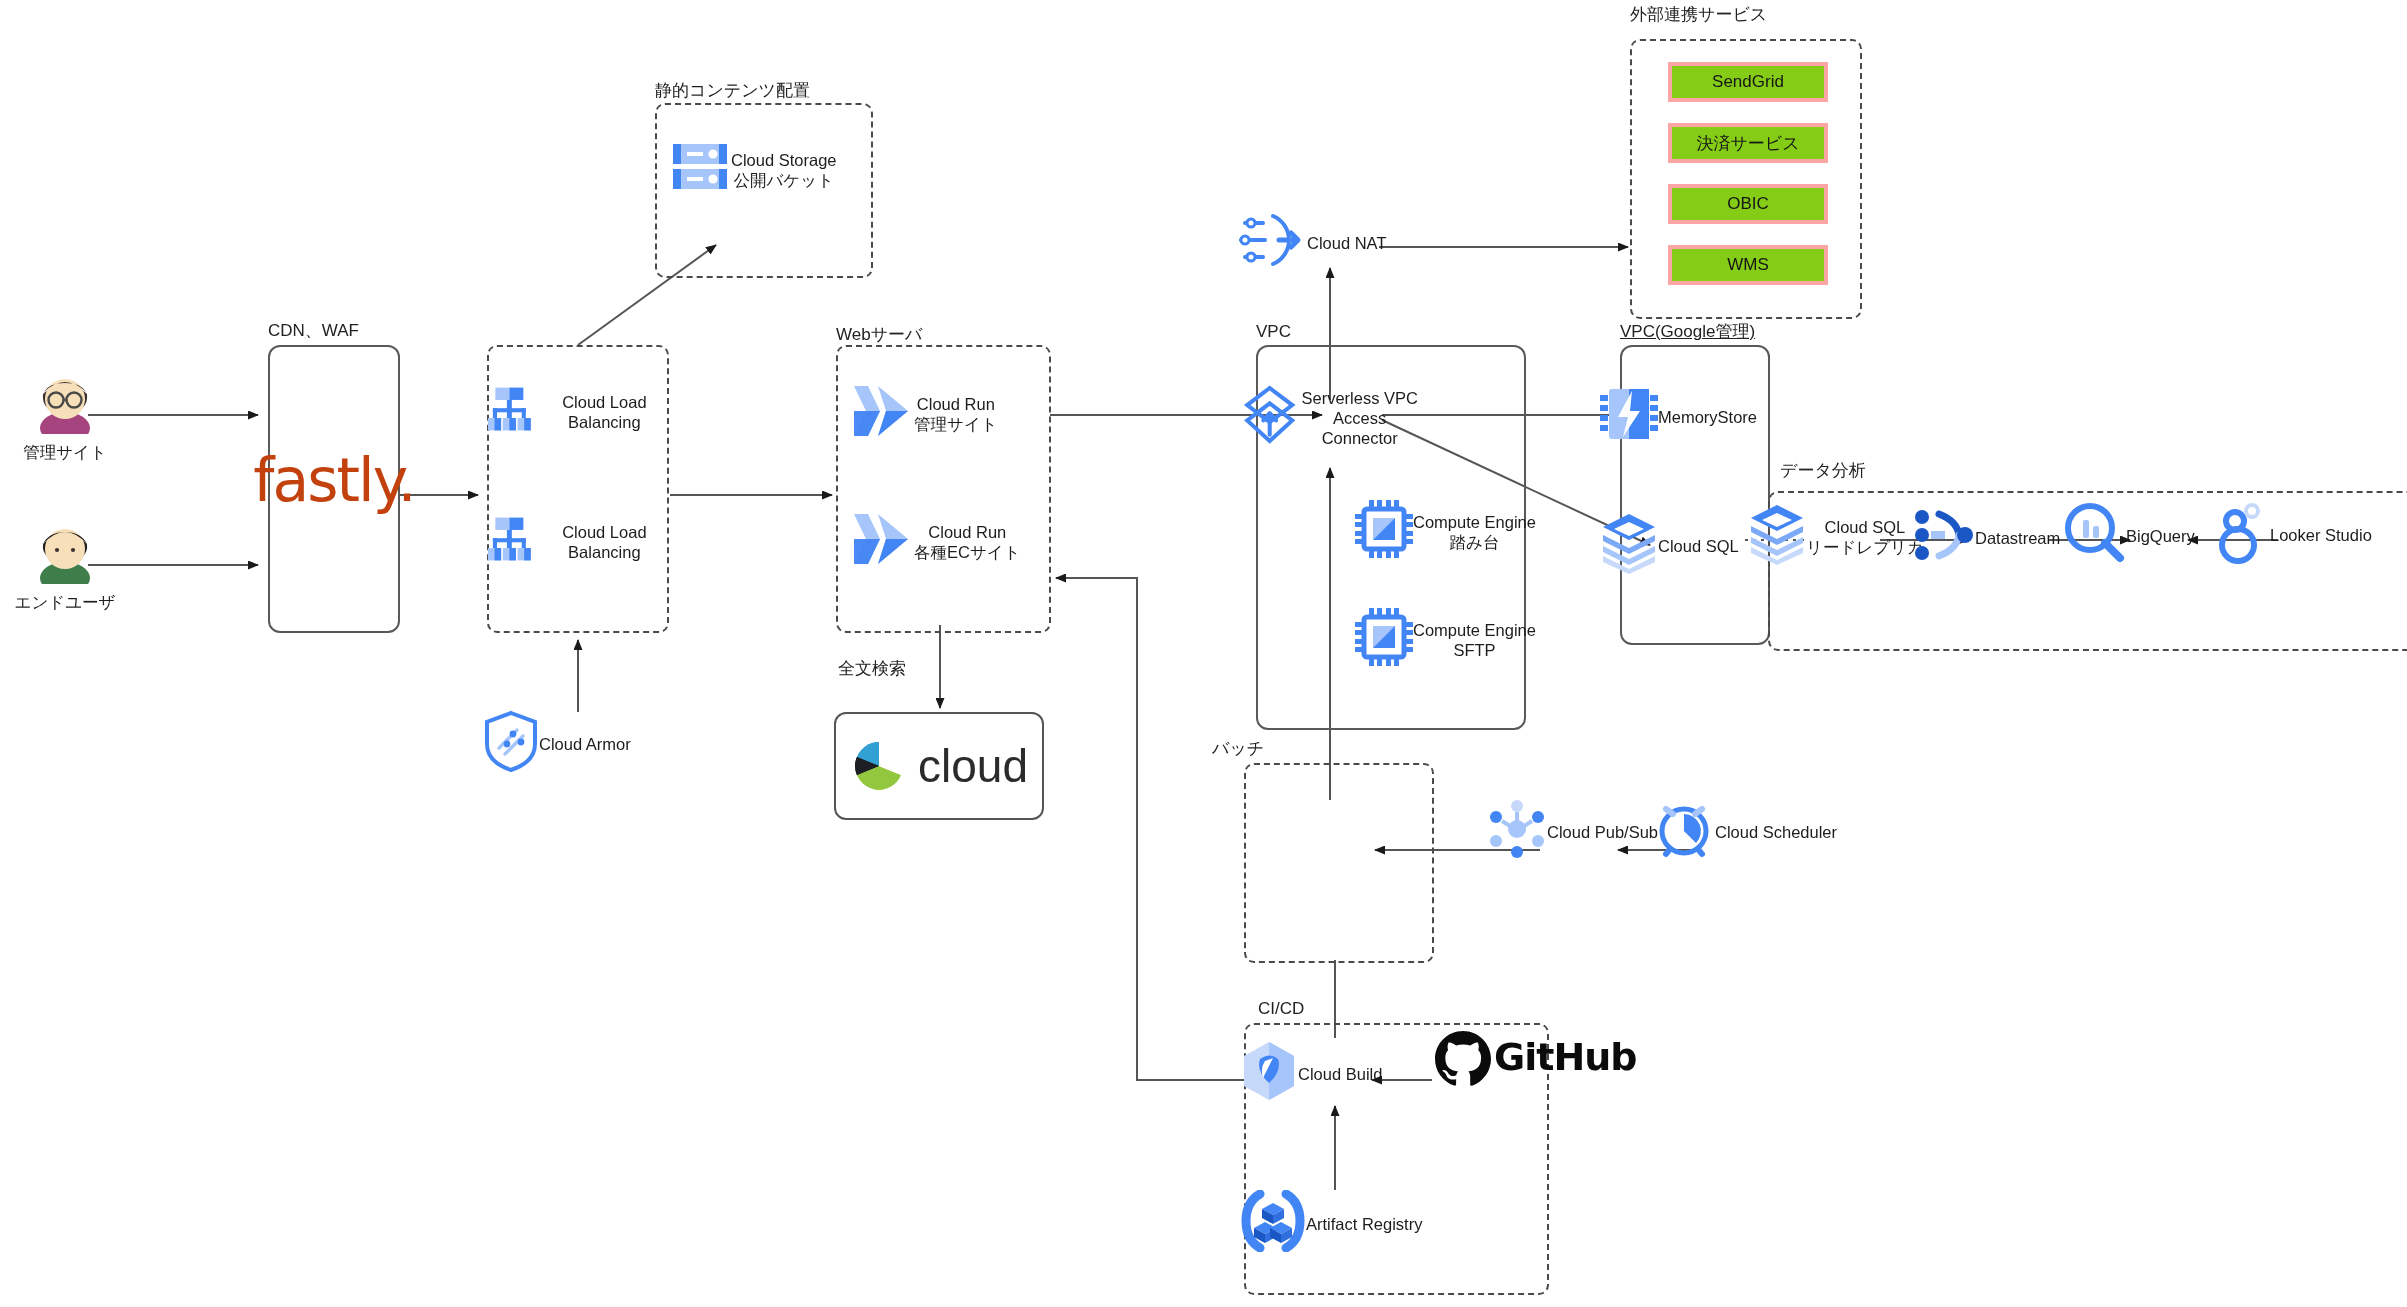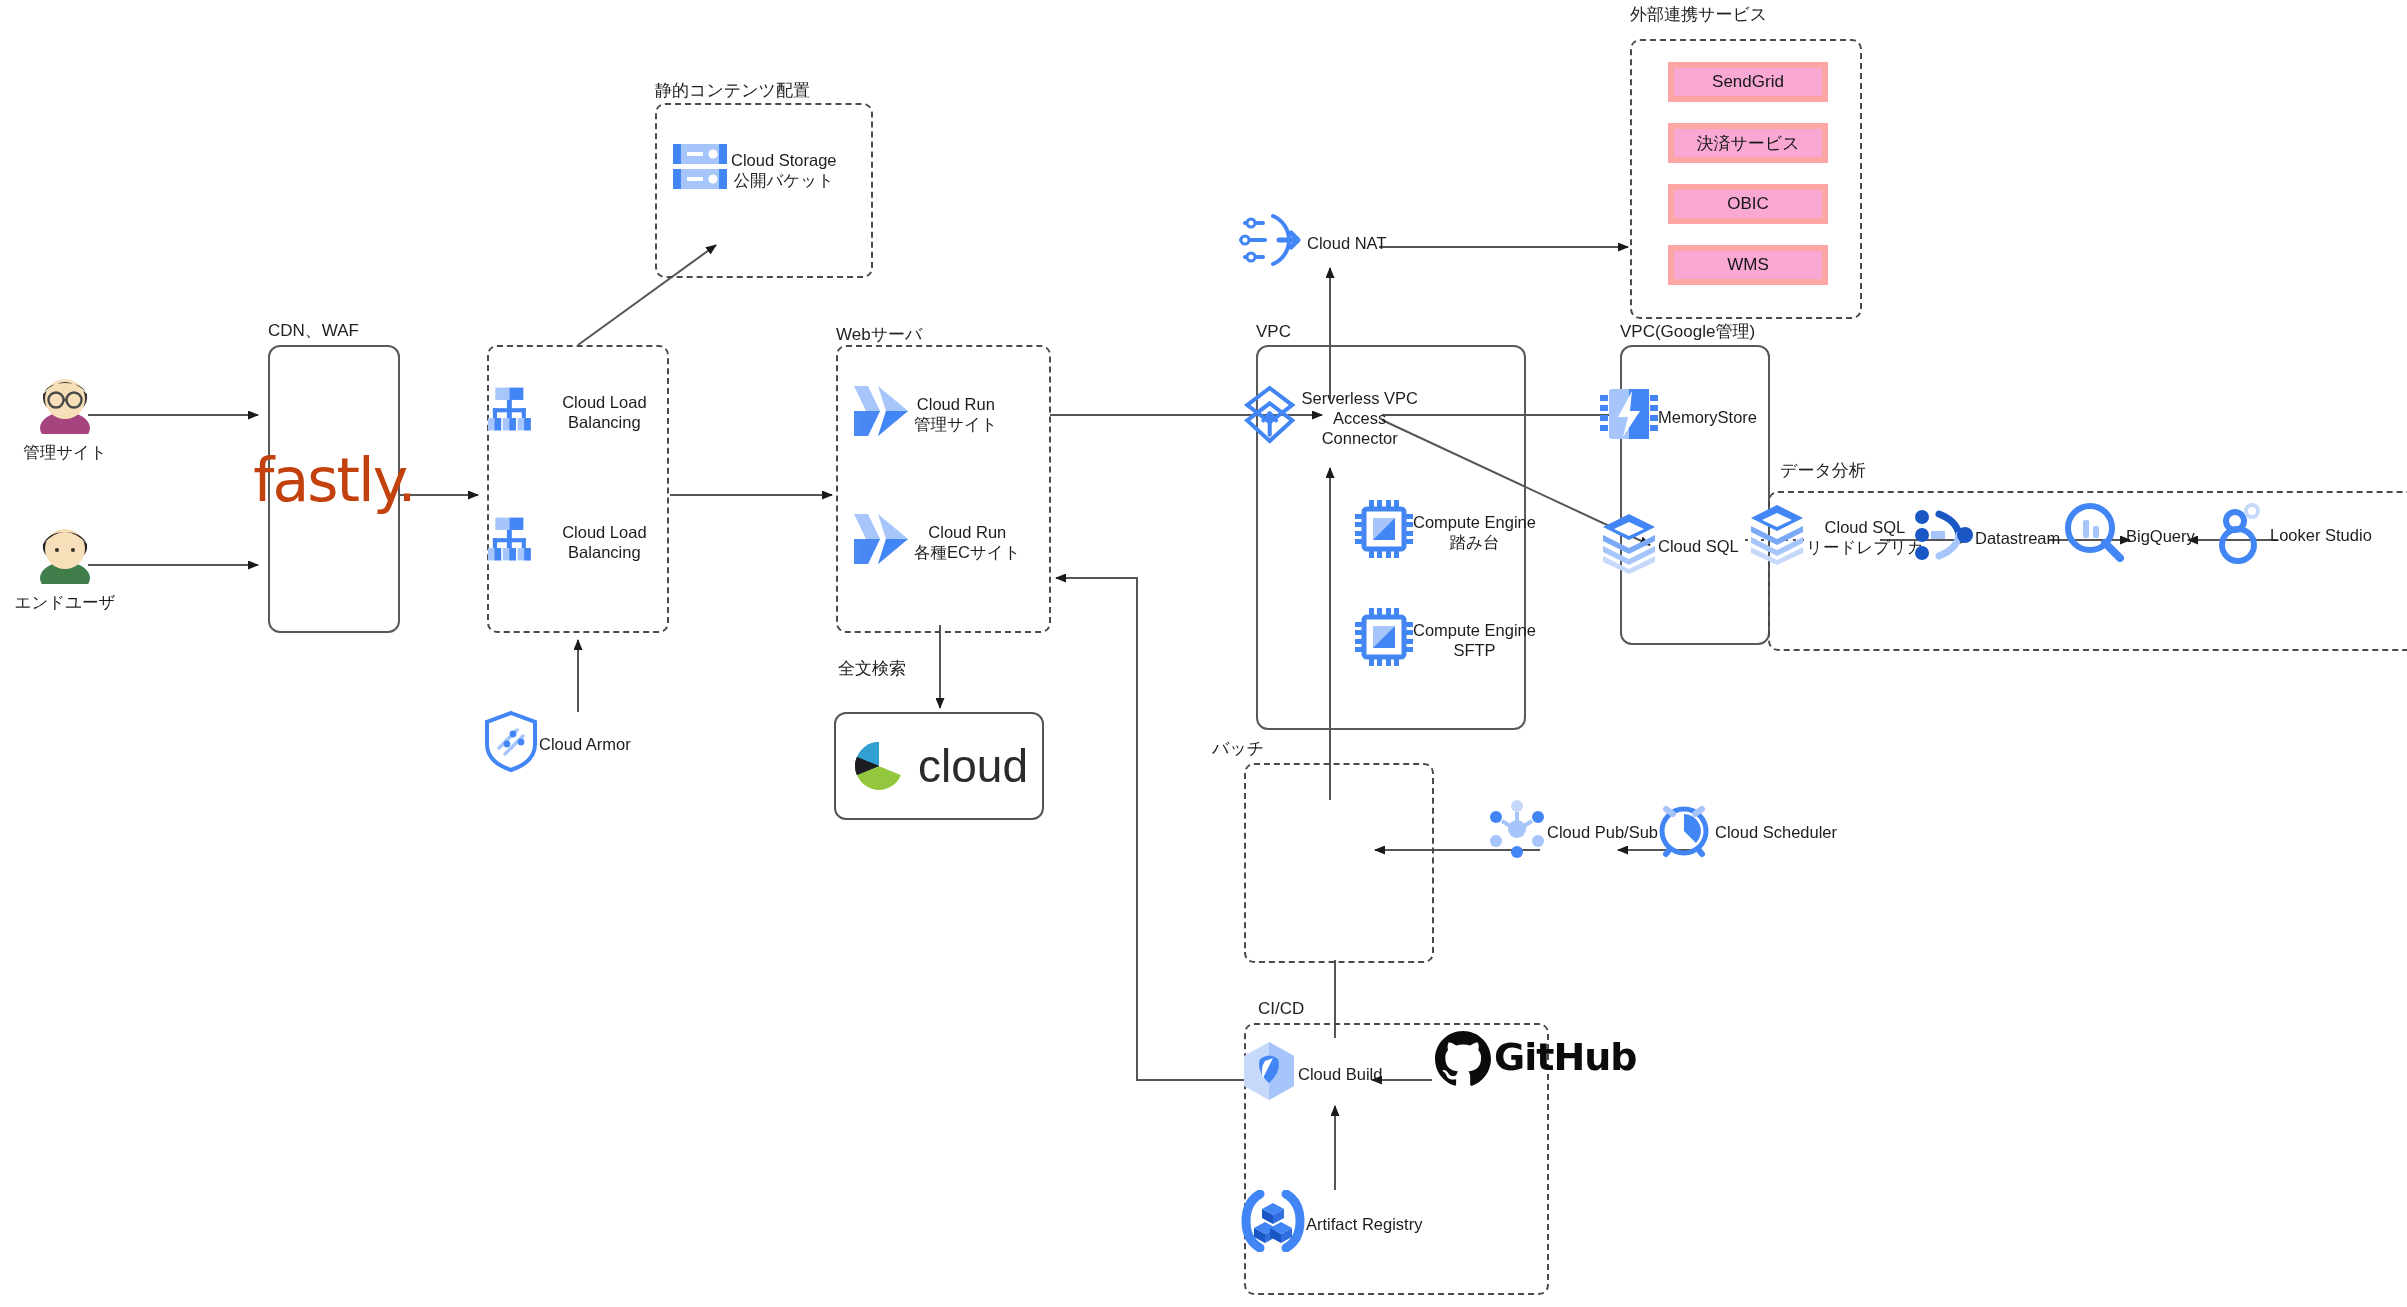--- a/index.html
+++ b/index.html
@@ -9,21 +9,21 @@
 
   .grp{position:absolute;box-sizing:border-box;}
   .grp.dashed{border:2px dashed #4a4a4a;border-radius:10px;background:transparent;}
   .grp.solid{border:2px solid #595959;border-radius:12px;background:transparent;}
   .grp-label{position:absolute;font-size:17px;color:#222;white-space:nowrap;line-height:1;}
 
   .node{position:absolute;display:flex;flex-direction:row;align-items:center;justify-content:flex-start;width:190px;text-align:center;}
   .node .ico{display:block;}
   .node .cap{margin-top:6px;font-size:16.5px;line-height:1.22;color:#1d1d1d;white-space:pre-line;}
 
-  .extbox{position:absolute;box-sizing:border-box;border:6px solid #fca5a5;background:#f9a8d4;display:flex;align-items:center;justify-content:center;font-size:17px;color:#161616;}
+  .extbox{position:absolute;box-sizing:border-box;border:4px solid #fca5a5;background:#84cc16;display:flex;align-items:center;justify-content:center;font-size:17px;color:#161616;}
 
   .plainbox{position:absolute;box-sizing:border-box;border:2px solid #555;border-radius:12px;background:#fff;display:flex;align-items:center;justify-content:center;}
 
   .fastly-logo{font-family:"DejaVu Sans",sans-serif;font-weight:normal;font-size:60px;color:#c2410c;letter-spacing:-2px;line-height:1;}
   .gh-wrap{position:absolute;display:flex;flex-direction:row;align-items:center;}
   .gh-text{font-family:"DejaVu Sans",sans-serif;font-weight:bold;font-size:38px;color:#0b0b0b;letter-spacing:-1px;margin-top:-4px;}
   .ec-wrap{display:flex;align-items:center;gap:10px;}
   .ec-text{font-size:46px;color:#2b2b2b;font-family:"Liberation Sans",sans-serif;}
 
   .person{position:absolute;display:flex;flex-direction:column;align-items:center;width:150px;}
@@ -309,21 +309,21 @@
           <rect x="49" y="39" width="9" height="5"></rect>
       </g>
       <rect x="9" y="9" width="40" height="40" rx="3" fill="none" stroke="#4285f4" stroke-width="5"></rect>
       <rect x="18" y="18" width="22" height="22" fill="#a6c5fa"></rect>
       <path d="M18 40 L40 18 L40 40 z" fill="#4285f4"></path>
     </svg>
     <span class="cap">Compute Engine
 SFTP</span>
   </div>
 
-  <div class="grp-label" style="left:1620px;top:323px;">VPC(Google管理)</div>
+  <div class="grp-label" style="left:1620px;top:323px;text-decoration:underline;">VPC(Google管理)</div>
   <div class="grp solid" style="left:1620px;top:345px;width:150px;height:300px;"></div>
 
   <div class="node" style="left:1600px;top:385px;width:190px;">
     <svg class="ico" width="58" height="58" viewBox="0 0 58 58">
       <g fill="#4285f4">
         <rect x="0" y="10" width="8" height="6"></rect>
           <rect x="0" y="20" width="8" height="6"></rect>
         <rect x="0" y="30" width="8" height="6"></rect>
           <rect x="0" y="40" width="8" height="6"></rect>
         <rect x="50" y="10" width="8" height="6"></rect>

